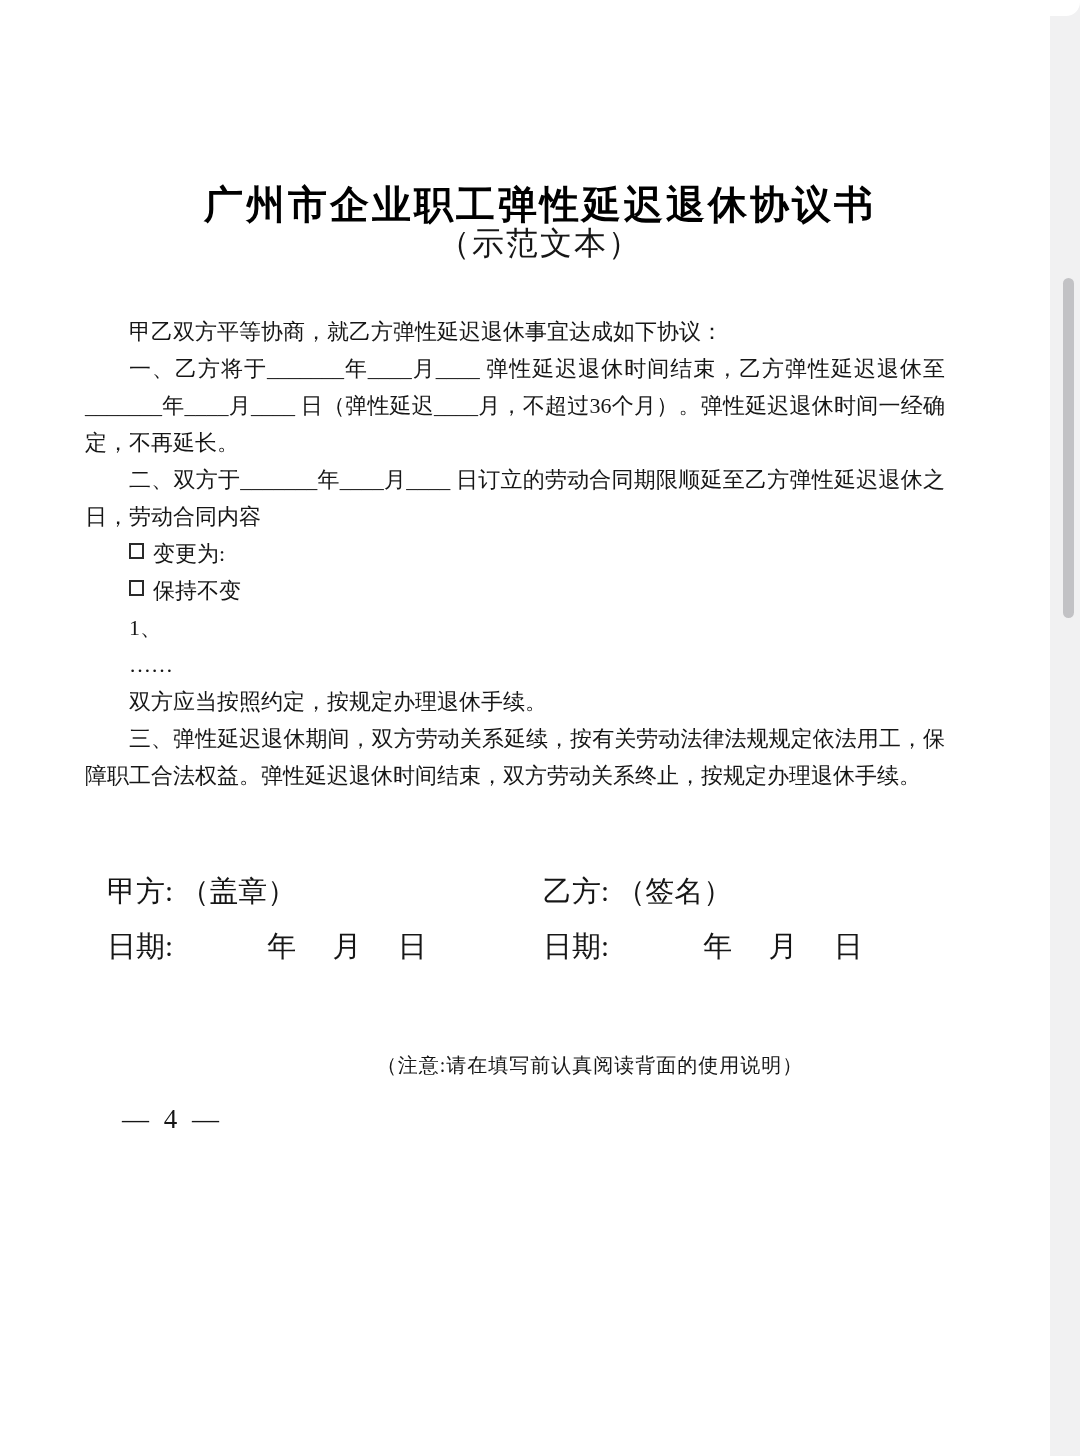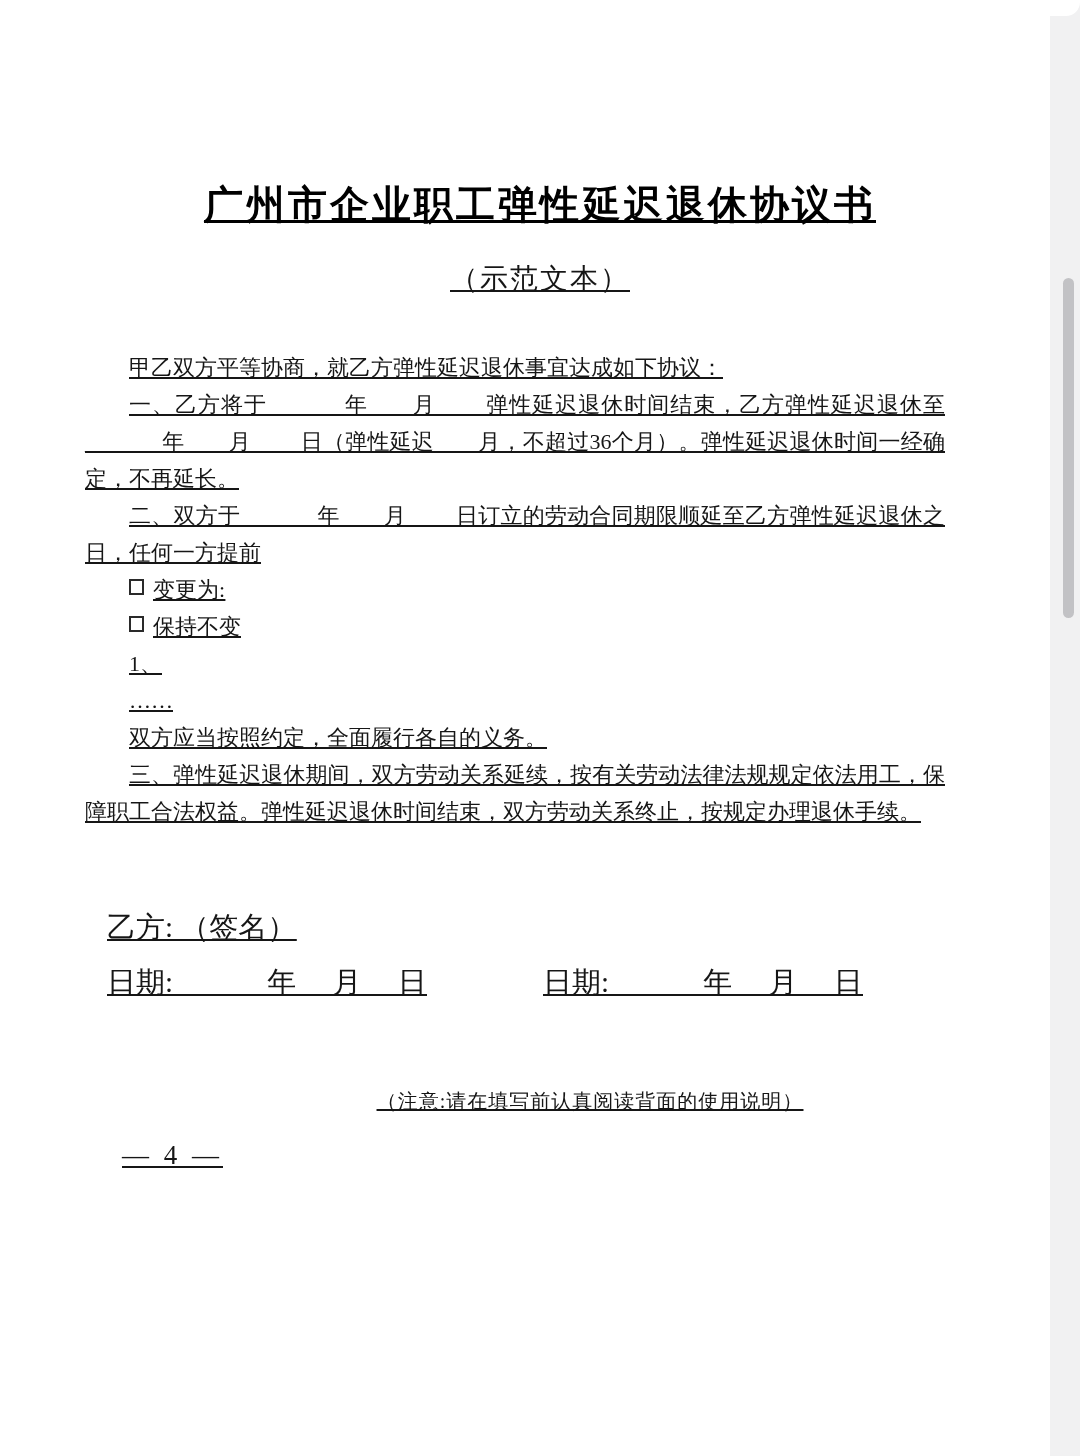--- a/index.html
+++ b/index.html
@@ -2,44 +2,43 @@
 <html lang="zh" style="--page-bg: #ffffff; --text: #161616; --title: #000000; --scrollbar-track: #f1f1f2; --scrollbar-thumb: #c2c2c5;"><head>
 <meta charset="utf-8">
 <style>
   :root{
     --page-bg:#ffffff;
     --text:#161616;
     --title:#000000;
     --scrollbar-track:#f1f1f2;
     --scrollbar-thumb:#c2c2c5;
   }
-  *{margin:0;padding:0;box-sizing:border-box;text-decoration:underline;}
+  *{margin:0;padding:0;box-sizing:border-box;}
   html,body{width:1080px;height:1456px;}
   body{
     background:var(--page-bg);
     color:var(--text);
     font-family:"Liberation Serif","DejaVu Serif",serif;
     position:relative;
     overflow:hidden;
   }
   .page{position:absolute;inset:0;background:var(--page-bg);}
   .title{
     margin-top:182px;
     text-align:center;
     font-family:"Liberation Sans","DejaVu Sans",sans-serif;
     font-weight:700;
     font-size:39px;
     letter-spacing:3px;
     color:var(--title);
     line-height:46px;
   }
   .subtitle{
-    margin-top:36px;
     text-align:center;
-    font-size:28px;
+    font-size:32px;
     letter-spacing:2px;
     line-height:30px;
   }
   .body-text{
     margin:55px 135px 0 85px;
     font-size:22px;
     line-height:37px;
     text-align:justify;
   }
   .para{text-indent:2em;}
@@ -101,38 +100,39 @@
 
 <div class="page">
 
   <h1 class="title">广州市企业职工弹性延迟退休协议书</h1>
 
   <div class="subtitle">（示范文本）</div>
 
   <div class="body-text">
     <p class="para">甲乙双方平等协商，就乙方弹性延迟退休事宜达成如下协议：</p>
     <p class="para">一、乙方将于_______年____月____ 弹性延迟退休时间结束，乙方弹性延迟退休至_______年____月____ 日（弹性延迟____月，不超过36个月）。弹性延迟退休时间一经确定，不再延长。</p>
-    <p class="para">二、双方于_______年____月____ 日订立的劳动合同期限顺延至乙方弹性延迟退休之日，任何一方提前</p>
+    <p class="para">二、双方于_______年____月____ 日订立的劳动合同期限顺延至乙方弹性延迟退休之日，劳动合同内容</p>
 
     <div class="option-line">
       <span class="checkbox"></span><span>变更为:</span>
     </div>
     <div class="option-line">
       <span class="checkbox"></span><span>保持不变</span>
     </div>
 
     <p class="list-line">1、</p>
     <p class="list-line">……</p>
 
-    <p class="para">双方应当按照约定，全面履行各自的义务。</p>
+    <p class="para">双方应当按照约定，按规定办理退休手续。</p>
     <p class="para">三、弹性延迟退休期间，双方劳动关系延续，按有关劳动法律法规规定依法用工，保障职工合法权益。弹性延迟退休时间结束，双方劳动关系终止，按规定办理退休手续。</p>
   </div>
 
   <div class="sig">
     <div class="sig-row">
+      <div>甲方: （盖章）</div>
       <div>乙方: （签名）</div>
     </div>
     <div class="sig-row">
       <div class="sig-date">日期:　　　 年　 月　 日</div>
       <div class="sig-date">日期:　　　 年　 月　 日</div>
     </div>
   </div>
 
   <div class="note">（注意:请在填写前认真阅读背面的使用说明）</div>
 

